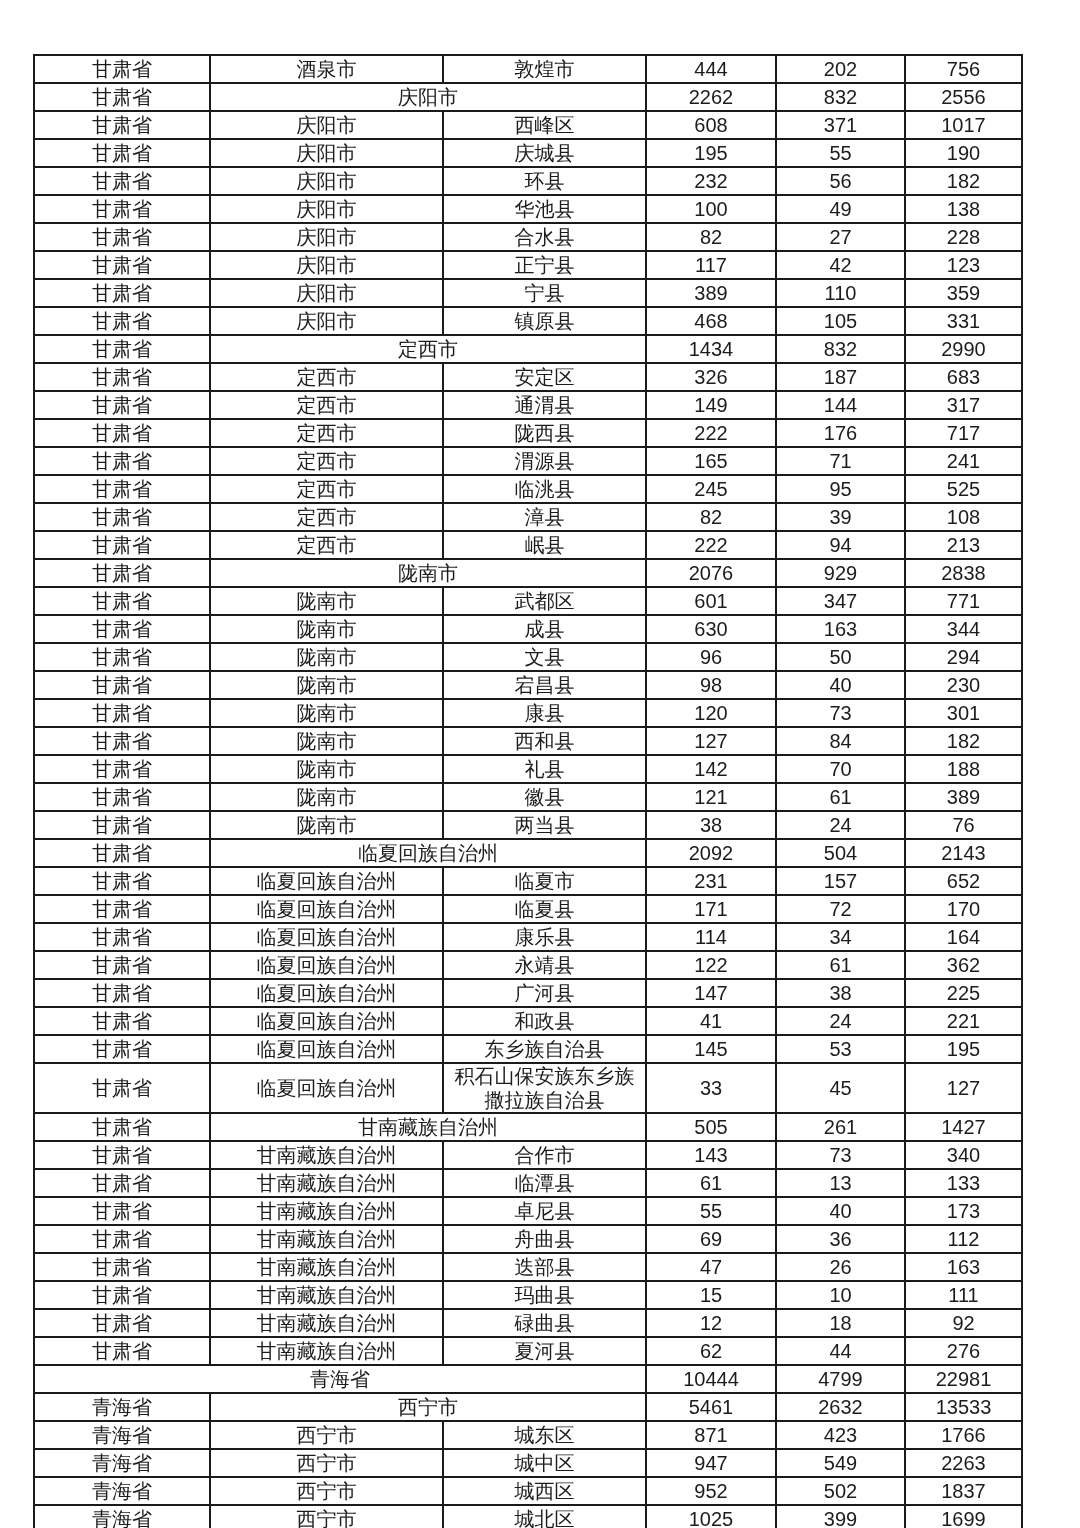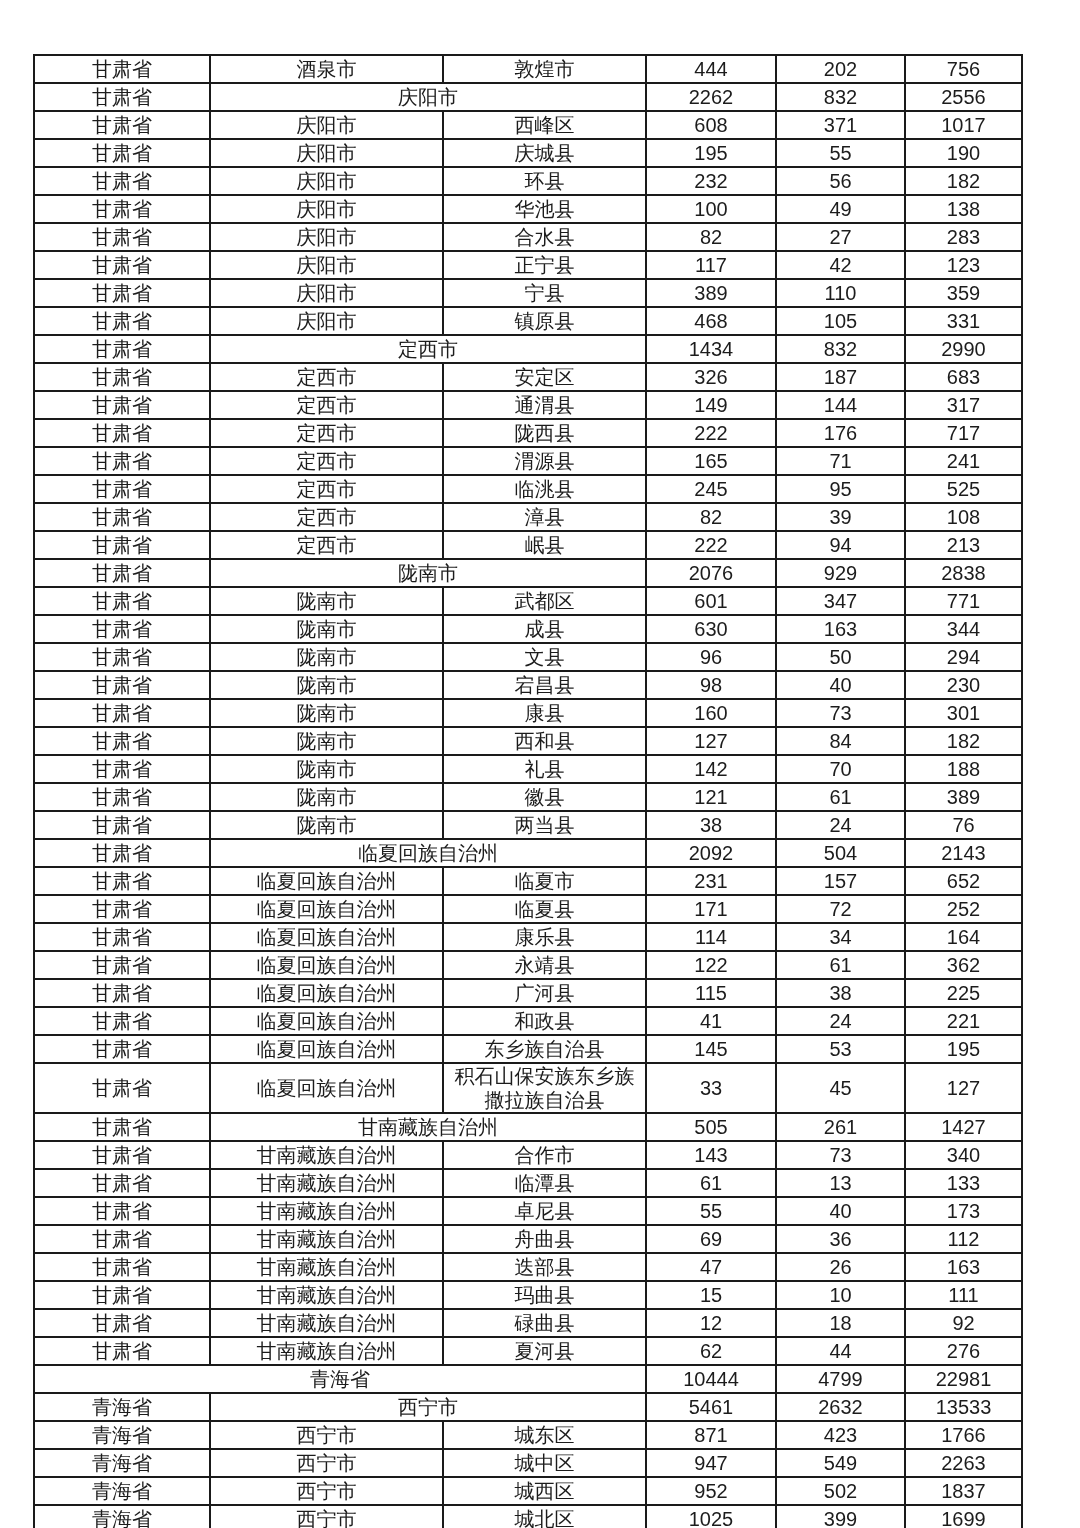--- a/index.html
+++ b/index.html
@@ -102,21 +102,21 @@
           <td>100</td>
           <td>49</td>
           <td>138</td>
         </tr>
         <tr>
           <td>甘肃省</td>
           <td>庆阳市</td>
           <td>合水县</td>
           <td>82</td>
           <td>27</td>
-          <td>283</td>
+          <td>228</td>
         </tr>
         <tr>
           <td>甘肃省</td>
           <td>庆阳市</td>
           <td>正宁县</td>
           <td>117</td>
           <td>42</td>
           <td>123</td>
         </tr>
         <tr>
@@ -234,21 +234,21 @@
           <td>陇南市</td>
           <td>宕昌县</td>
           <td>98</td>
           <td>40</td>
           <td>230</td>
         </tr>
         <tr>
           <td>甘肃省</td>
           <td>陇南市</td>
           <td>康县</td>
-          <td>160</td>
+          <td>120</td>
           <td>73</td>
           <td>301</td>
         </tr>
         <tr>
           <td>甘肃省</td>
           <td>陇南市</td>
           <td>西和县</td>
           <td>127</td>
           <td>84</td>
           <td>182</td>
@@ -291,21 +291,21 @@
           <td>231</td>
           <td>157</td>
           <td>652</td>
         </tr>
         <tr>
           <td>甘肃省</td>
           <td>临夏回族自治州</td>
           <td>临夏县</td>
           <td>171</td>
           <td>72</td>
-          <td>252</td>
+          <td>170</td>
         </tr>
         <tr>
           <td>甘肃省</td>
           <td>临夏回族自治州</td>
           <td>康乐县</td>
           <td>114</td>
           <td>34</td>
           <td>164</td>
         </tr>
         <tr>
@@ -313,21 +313,21 @@
           <td>临夏回族自治州</td>
           <td>永靖县</td>
           <td>122</td>
           <td>61</td>
           <td>362</td>
         </tr>
         <tr>
           <td>甘肃省</td>
           <td>临夏回族自治州</td>
           <td>广河县</td>
-          <td>115</td>
+          <td>147</td>
           <td>38</td>
           <td>225</td>
         </tr>
         <tr>
           <td>甘肃省</td>
           <td>临夏回族自治州</td>
           <td>和政县</td>
           <td>41</td>
           <td>24</td>
           <td>221</td>

